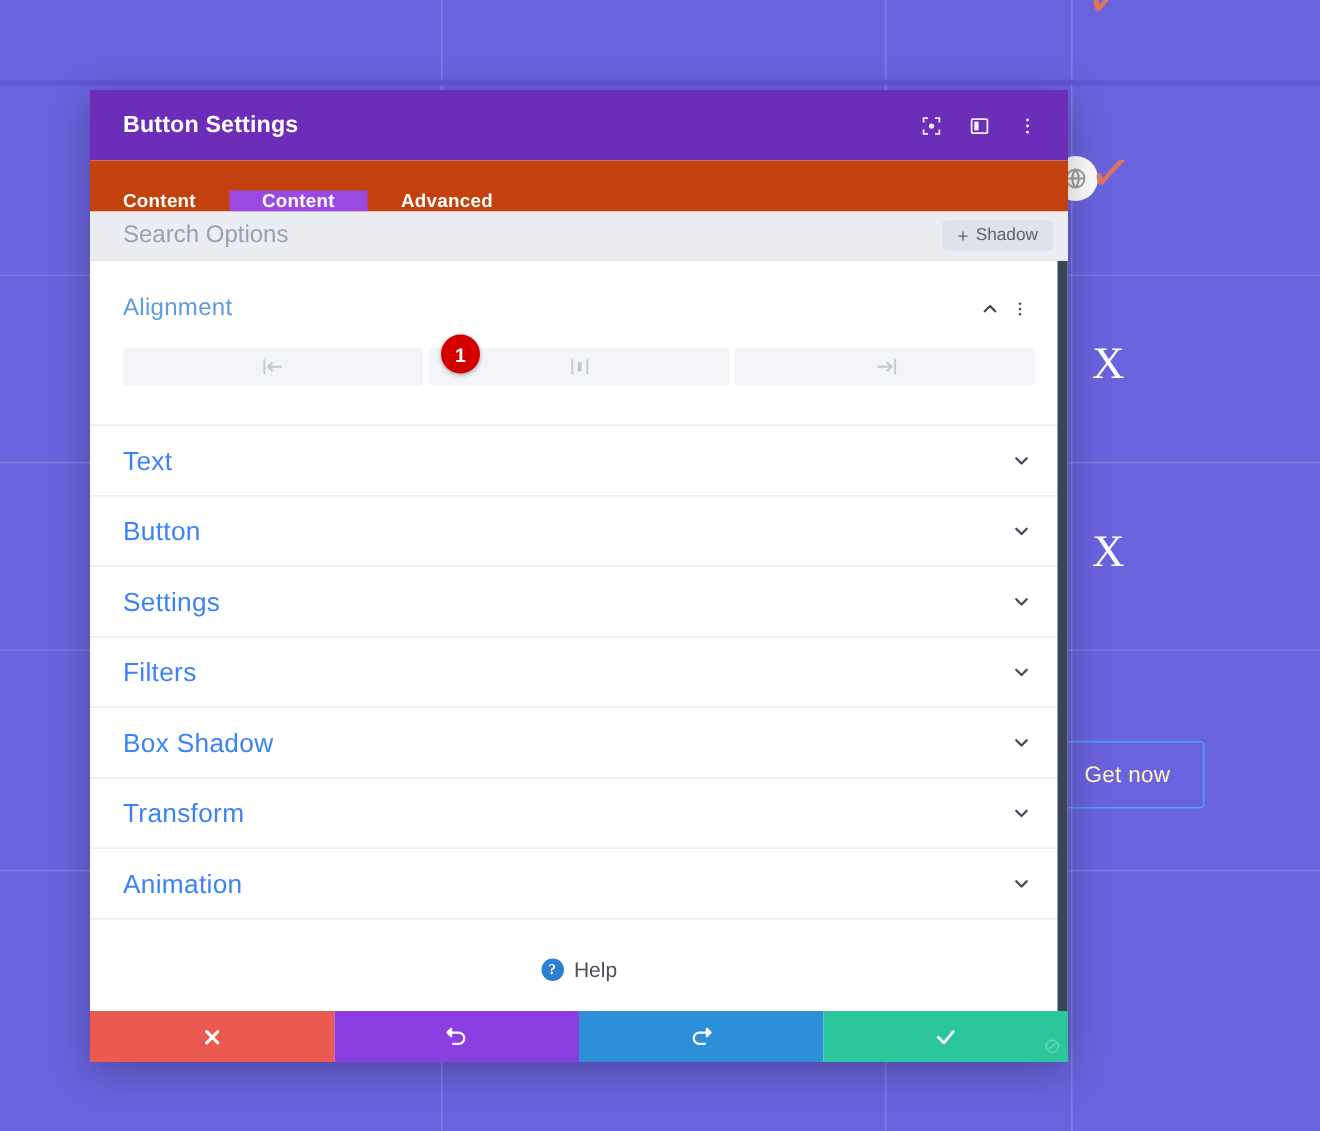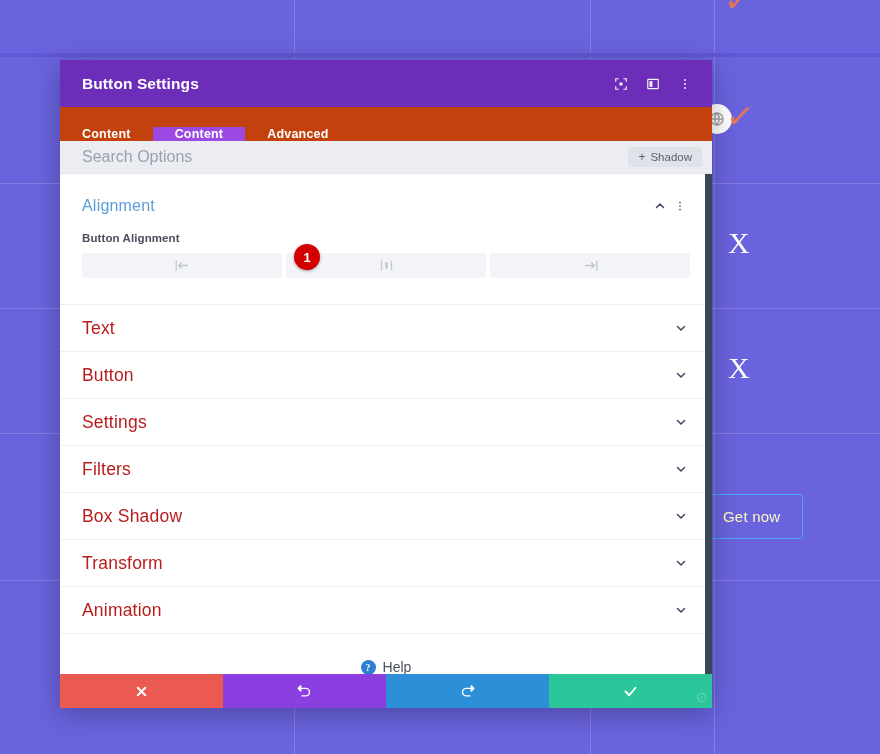--- a/index.html
+++ b/index.html
@@ -204,21 +204,21 @@
   .section-row {
     height: 47px;
     padding: 0 22px;
     display: flex; align-items: center;
     border-bottom: 1px solid #eceef2;
     cursor: pointer;
   }
   .section-row-title {
     flex: 1;
     font-size: 17.5px;
-    color: #b91c1c;
+    color: #3b82f6;
     font-weight: normal;
     letter-spacing: .2px;
   }
   .chev {
     width: 18px; height: 18px;
     display: flex; align-items: center; justify-content: center;
     color: #3b4a5e;
   }
   .chev svg { width: 12px; height: 12px; }
 
@@ -352,21 +352,20 @@
         </div>
         <div class="sec-ctrl">
           <svg viewBox="0 0 24 24" fill="currentColor">
             <circle cx="12" cy="5" r="1.7"></circle>
               <circle cx="12" cy="12" r="1.7"></circle>
               <circle cx="12" cy="19" r="1.7"></circle>
           </svg>
         </div>
       </div>
 
-      <div class="field-label">Button Alignment</div>
 
       <div class="align-group">
         <div class="align-opt">
           <svg viewBox="0 0 24 20" fill="none" stroke="#9aa0ad" stroke-width="2.2" stroke-linecap="round">
             <path d="M2 3v14" stroke-dasharray="2 2"></path>
             <path d="M20 10H6"></path>
               <path d="M10 6l-4 4 4 4"></path>
           </svg>
         </div>
         <div class="align-opt">

